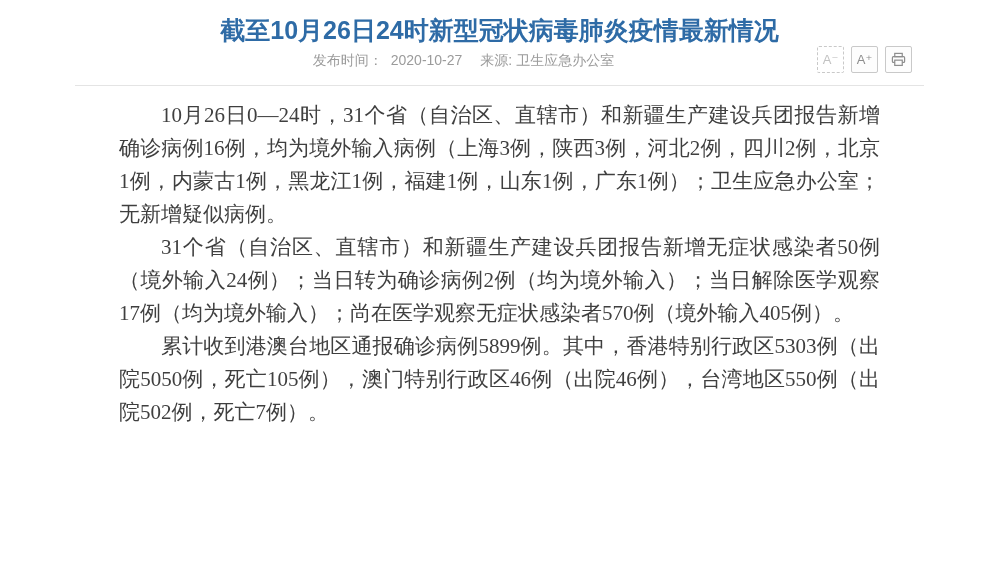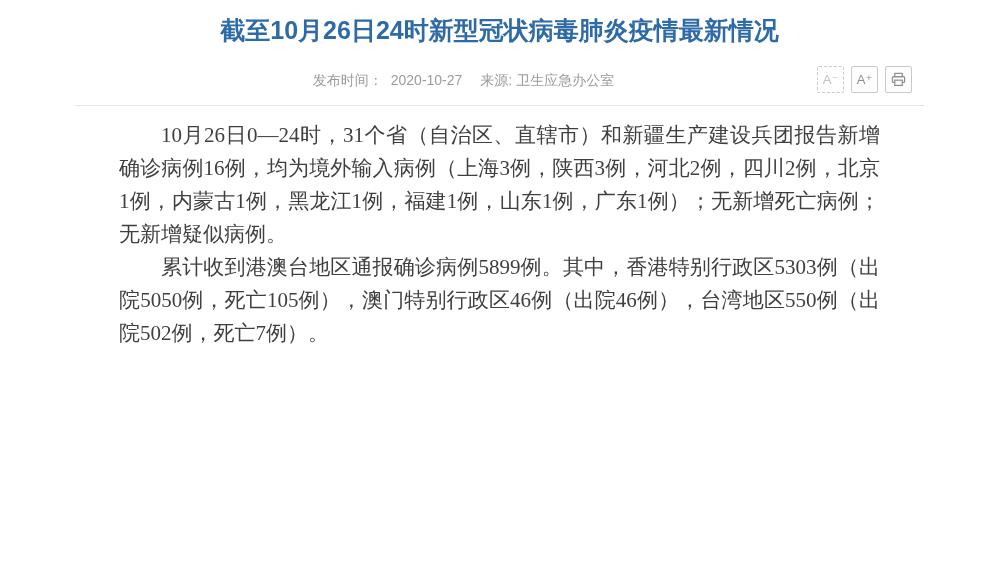--- a/index.html
+++ b/index.html
@@ -22,21 +22,20 @@
     padding-top: 14px;
     text-align: center;
     font-size: 25px;
     line-height: 32px;
     font-weight: bold;
     color: #2e6ba6;
     font-family: "Liberation Sans", "DejaVu Sans", sans-serif;
   }
   .meta-row {
     position: relative;
-    margin-top: 20px;
     height: 28px;
     padding-left: 18px;
   }
   .meta-center {
     text-align: center;
     font-size: 14px;
     line-height: 28px;
     color: #9b9b9b;
     
     padding-right: 90px;
@@ -117,17 +116,18 @@
             <rect x="4" y="8.7" width="8" height="5.6" fill="#fdfdfd"></rect>
           </svg>
         </span>
       </button>
     </div>
   </div>
 
   <hr class="divider">
 
   <div class="article">
-    <p>10月26日0—24时，31个省（自治区、直辖市）和新疆生产建设兵团报告新增确诊病例16例，均为境外输入病例（上海3例，陕西3例，河北2例，四川2例，北京1例，内蒙古1例，黑龙江1例，福建1例，山东1例，广东1例）；无新增死亡病例；无新增疑似病例。</p>
+    <p>10月26日0—24时，31个省（自治区、直辖市）和新疆生产建设兵团报告新增确诊病例16例，均为境外输入病例（上海3例，陕西3例，河北2例，四川2例，北京1例，内蒙古1例，黑龙江1例，福建1例，山东1例，广东1例）；卫生应急办公室；无新增疑似病例。</p>
+    <p>31个省（自治区、直辖市）和新疆生产建设兵团报告新增无症状感染者50例（境外输入24例）；当日转为确诊病例2例（均为境外输入）；当日解除医学观察17例（均为境外输入）；尚在医学观察无症状感染者570例（境外输入405例）。</p>
     <p>累计收到港澳台地区通报确诊病例5899例。其中，香港特别行政区5303例（出院5050例，死亡105例），澳门特别行政区46例（出院46例），台湾地区550例（出院502例，死亡7例）。</p>
   </div>
 
 </div>
 
 </body></html>

